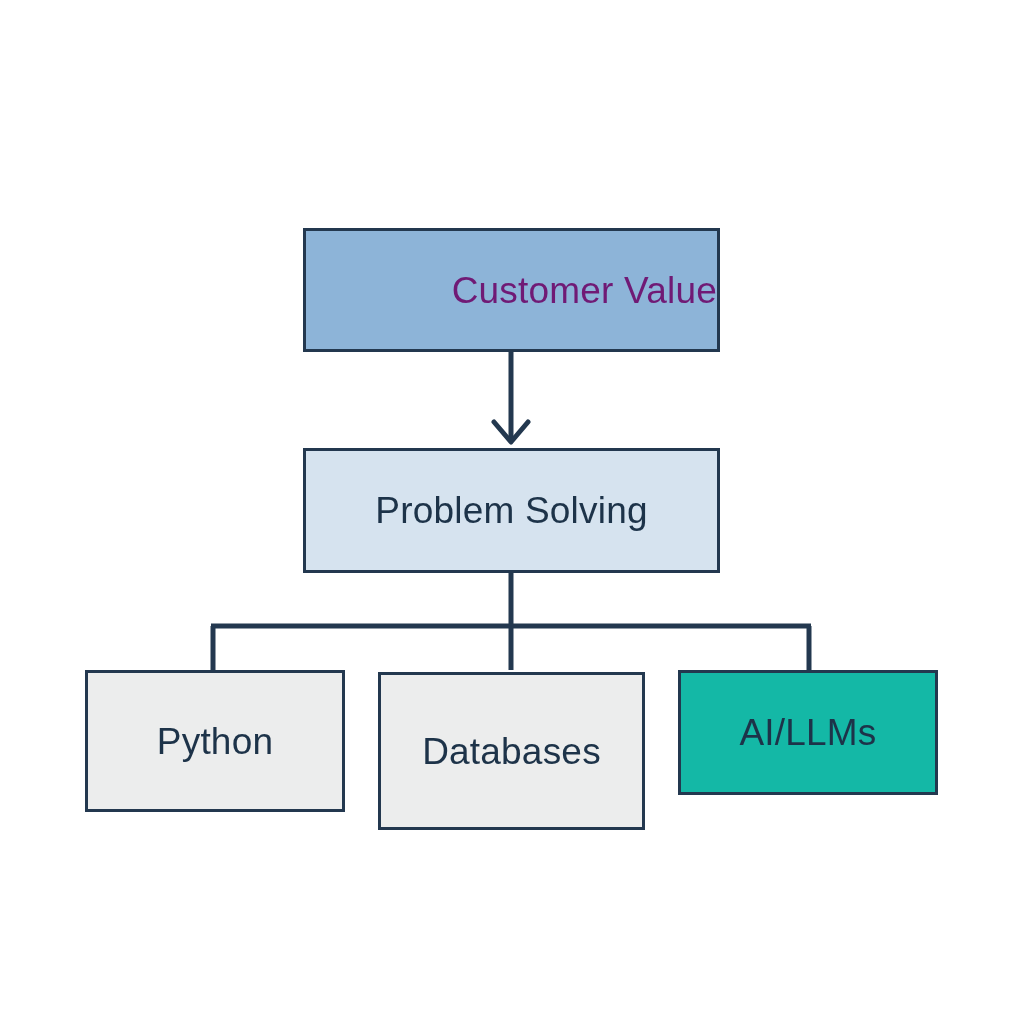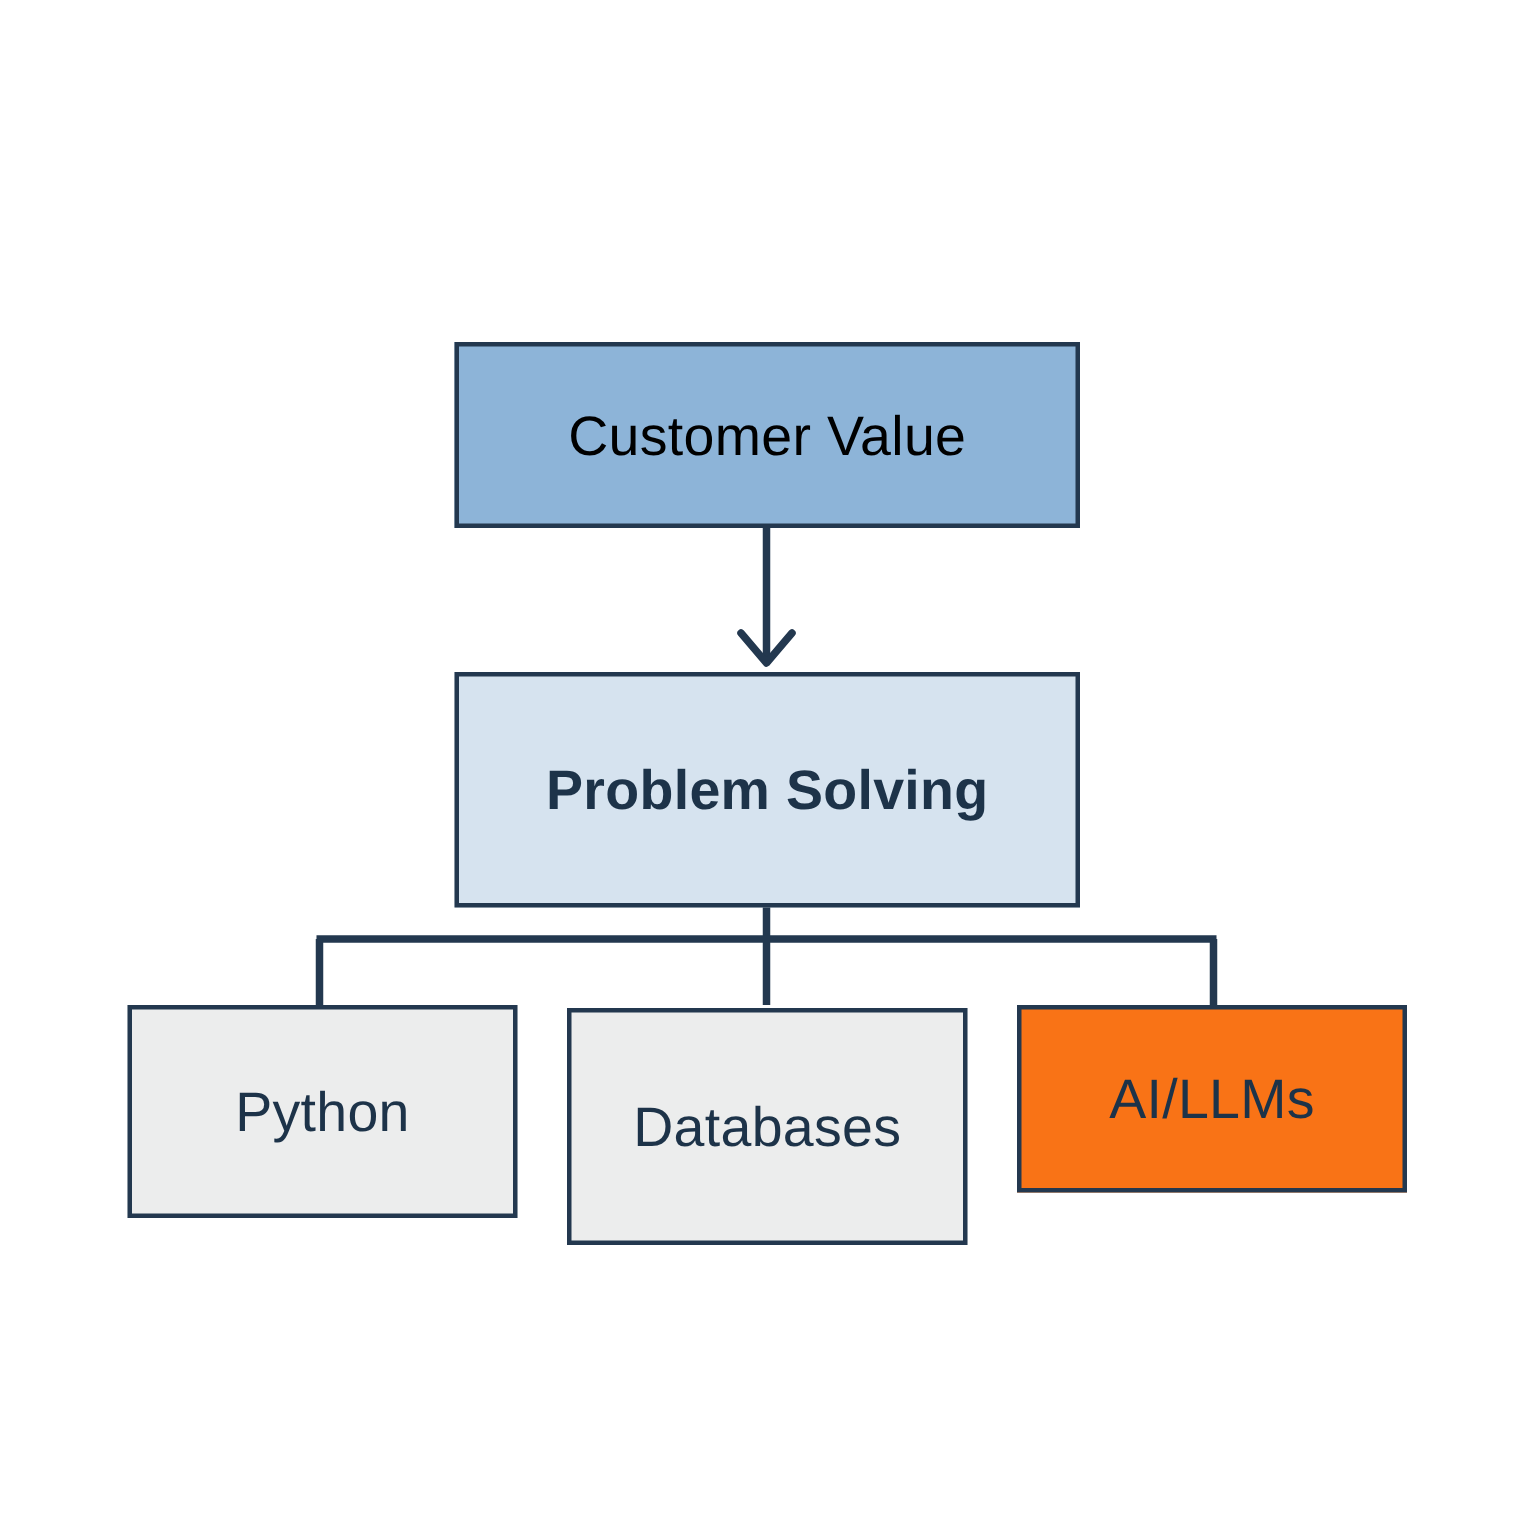--- a/index.html
+++ b/index.html
@@ -50,23 +50,22 @@
     top: 228px;
     width: 417px;
     height: 124px;
     background: #8db4d8;
   }
   
   #node-problem-solving {
     left: 303px;
     top: 448px;
     width: 417px;
-    height: 157px;
+    height: 125px;
     background: #d6e3ef;
-    font-weight: bold;
   }
   
   #node-python {
     left: 85px;
     top: 670px;
     width: 260px;
     height: 142px;
     background: #eceded;
   }
   #node-databases {
@@ -100,33 +99,33 @@
       <line x1="511" y1="573" x2="511" y2="670" stroke="#23384f" stroke-width="5"></line>
 
       <line x1="211" y1="626" x2="811" y2="626" stroke="#23384f" stroke-width="5"></line>
 
       <line x1="213" y1="626" x2="213" y2="670" stroke="#23384f" stroke-width="5"></line>
 
       <line x1="809" y1="626" x2="809" y2="670" stroke="#23384f" stroke-width="5"></line>
     </g>
   </svg>
 
-  <div class="node" id="node-customer-value" style="background: rgb(141, 180, 216); border-color: rgb(35, 56, 79); color: #000000;">
+  <div class="node" id="node-customer-value" style="background: rgb(141, 180, 216); border-color: rgb(35, 56, 79); color: #701a75; justify-content: flex-end;">
     <span class="node-label">Customer Value</span>
   </div>
 
   <div class="node" id="node-problem-solving" style="background: rgb(214, 227, 239); border-color: rgb(35, 56, 79); color: rgb(29, 51, 73);">
     <span class="node-label">Problem Solving</span>
   </div>
 
   <div class="node" id="node-python" style="background: rgb(236, 237, 237); border-color: rgb(35, 56, 79); color: rgb(29, 51, 73);">
     <span class="node-label">Python</span>
   </div>
 
   <div class="node" id="node-databases" style="background: rgb(236, 237, 237); border-color: rgb(35, 56, 79); color: rgb(29, 51, 73);">
     <span class="node-label">Databases</span>
   </div>
 
-  <div class="node" id="node-ai-llms" style="background: #f97316; border-color: rgb(35, 56, 79); color: rgb(29, 51, 73);">
+  <div class="node" id="node-ai-llms" style="background: #14b8a6; border-color: rgb(35, 56, 79); color: rgb(29, 51, 73);">
     <span class="node-label">AI/LLMs</span>
   </div>
 
 </div>
 
 </body></html>

